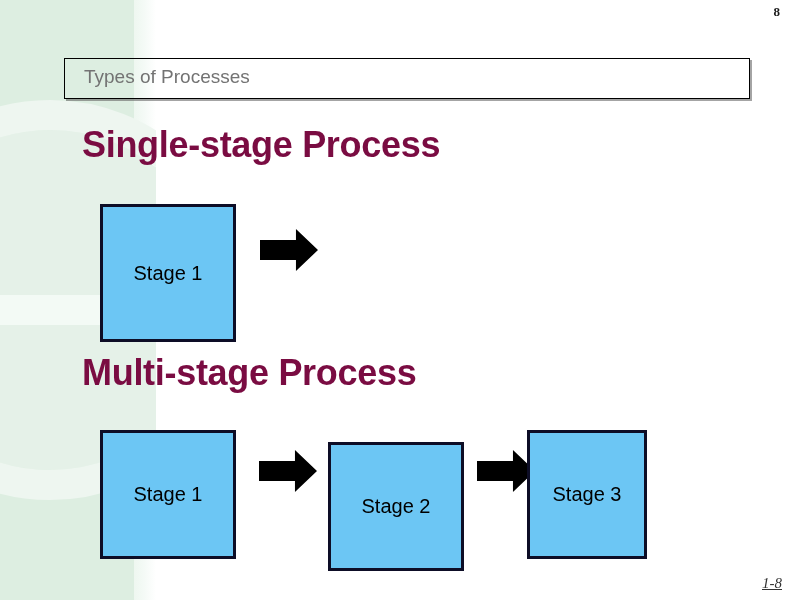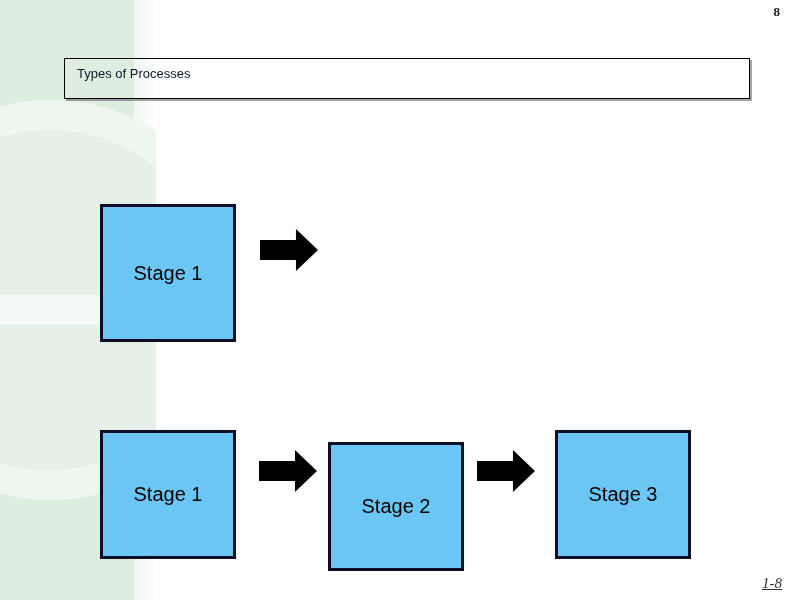--- a/index.html
+++ b/index.html
@@ -122,24 +122,24 @@
     top: 58px;
     width: 686px;
     height: 41px;
     border: 1px solid #000000;
     background: transparent;
     box-shadow: 2px 2px 0 rgba(90,90,90,0.55);
     box-sizing: border-box;
   }
   .title-box-text {
     position: absolute;
-    left: 12px;
+    left: 19px;
     top: 7px;
-    font-size: 13px;
-    color: #0f172a;
+    font-size: 19px;
+    color: #737373;
     letter-spacing: 0px;
     white-space: nowrap;
   }
 
   
   .heading {
     position: absolute;
     font-size: 36px;
     font-weight: bold;
     color: #7a0c42;
@@ -162,21 +162,21 @@
   }
   .stage-box-label {
     font-size: 20px;
     color: #000000;
     white-space: nowrap;
   }
 
   .box-s1 { left: 100px; top: 180px; width: 136px; height: 138px; }
   .box-m1 { left: 100px; top: 406px; width: 136px; height: 129px; }
   .box-m2 { left: 328px; top: 418px; width: 136px; height: 129px; }
-  .box-m3 { left: 555px; top: 406px; width: 136px; height: 129px; }
+  .box-m3 { left: 527px; top: 406px; width: 120px; height: 129px; }
 
   
   .arrow {
     position: absolute;
     width: 58px;
     height: 42px;
     background: #000000;
     -webkit-clip-path: polygon(0% 26%, 62% 26%, 62% 0%, 100% 50%, 62% 100%, 62% 74%, 0% 74%);
     clip-path: polygon(0% 26%, 62% 26%, 62% 0%, 100% 50%, 62% 100%, 62% 74%, 0% 74%);
   }
@@ -197,27 +197,29 @@
   <div class="deco-mask"></div>
 
   <div class="content">
 
     <div class="page-num-top">8</div>
 
     <div class="title-box">
       <div class="title-box-text">Types of Processes</div>
     </div>
 
+    <div class="heading heading-single">Single-stage Process</div>
 
     <div class="stage-box box-s1">
       <span class="stage-box-label">Stage 1</span>
     </div>
 
     <div class="arrow arrow-s1"></div>
 
+    <div class="heading heading-multi">Multi-stage Process</div>
 
     <div class="stage-box box-m1">
       <span class="stage-box-label">Stage 1</span>
     </div>
 
     <div class="arrow arrow-m1"></div>
 
     <div class="stage-box box-m2">
       <span class="stage-box-label">Stage 2</span>
     </div>

